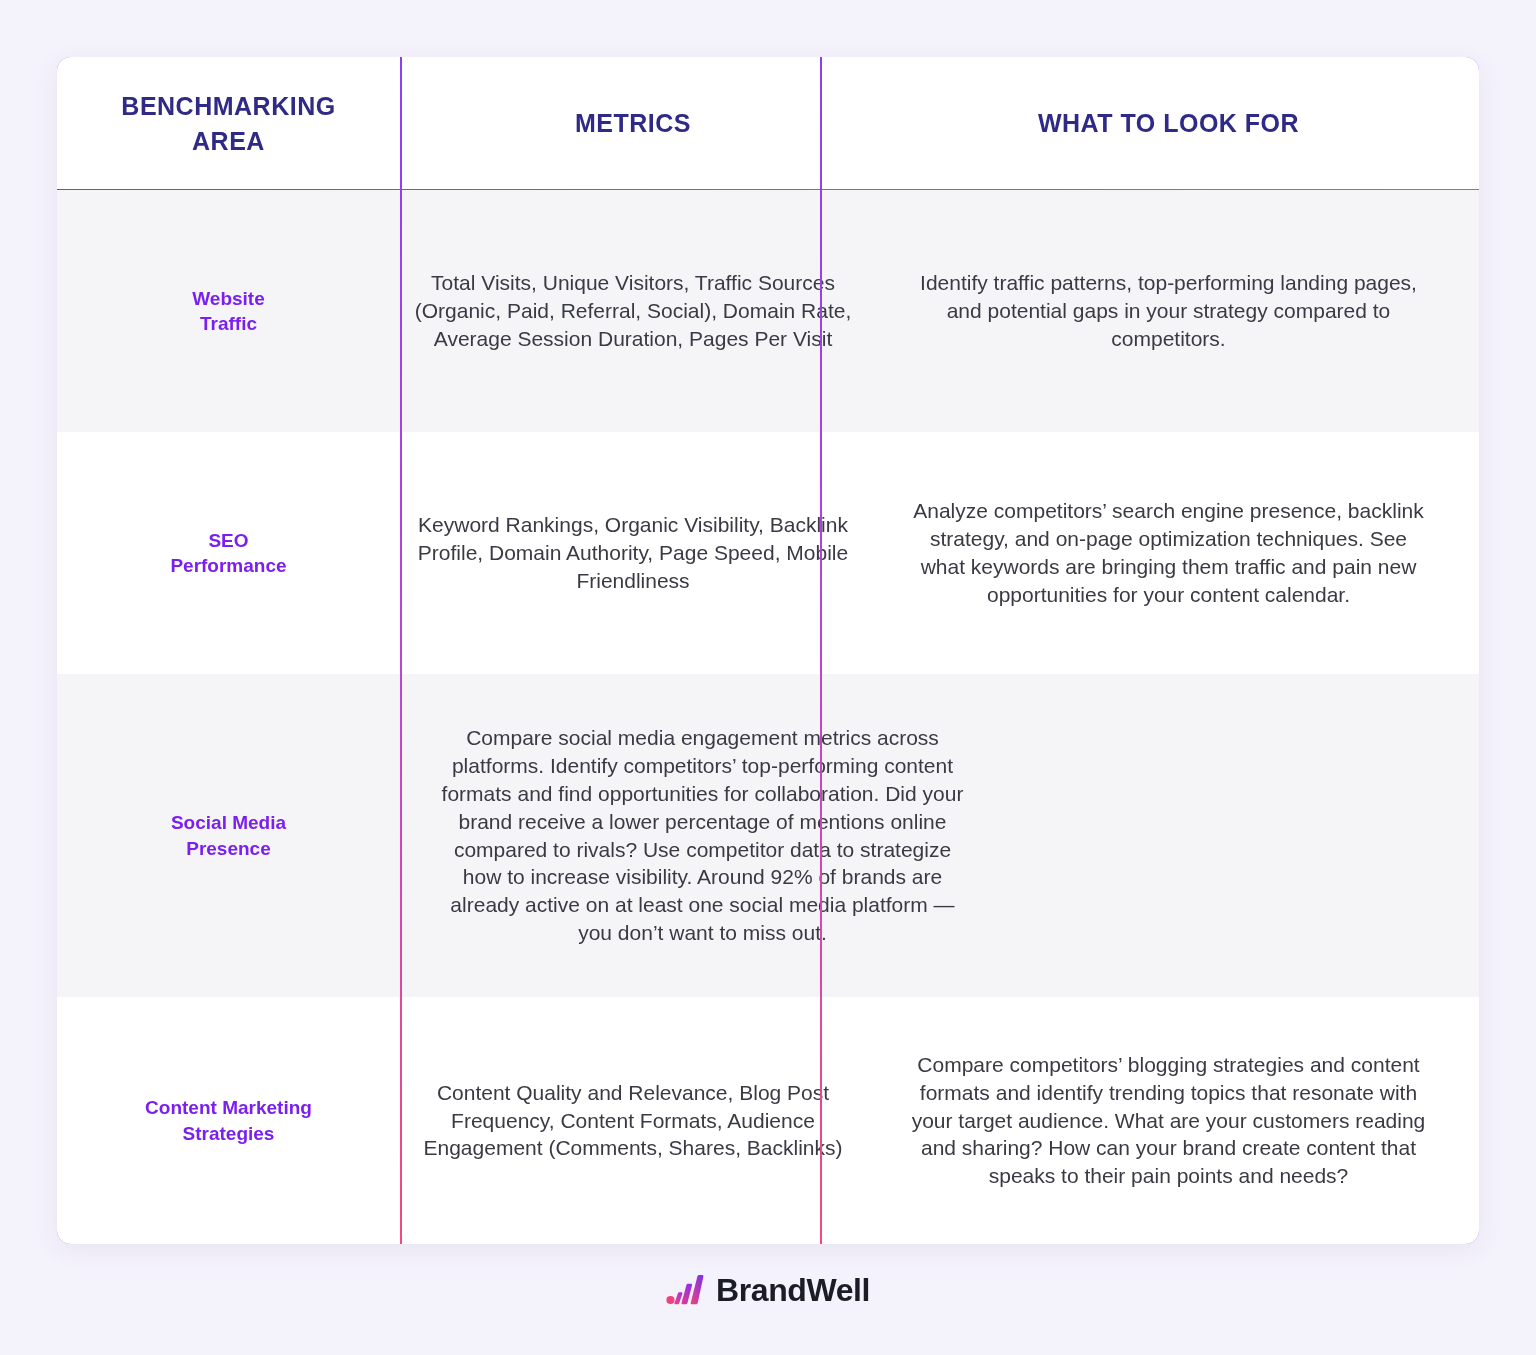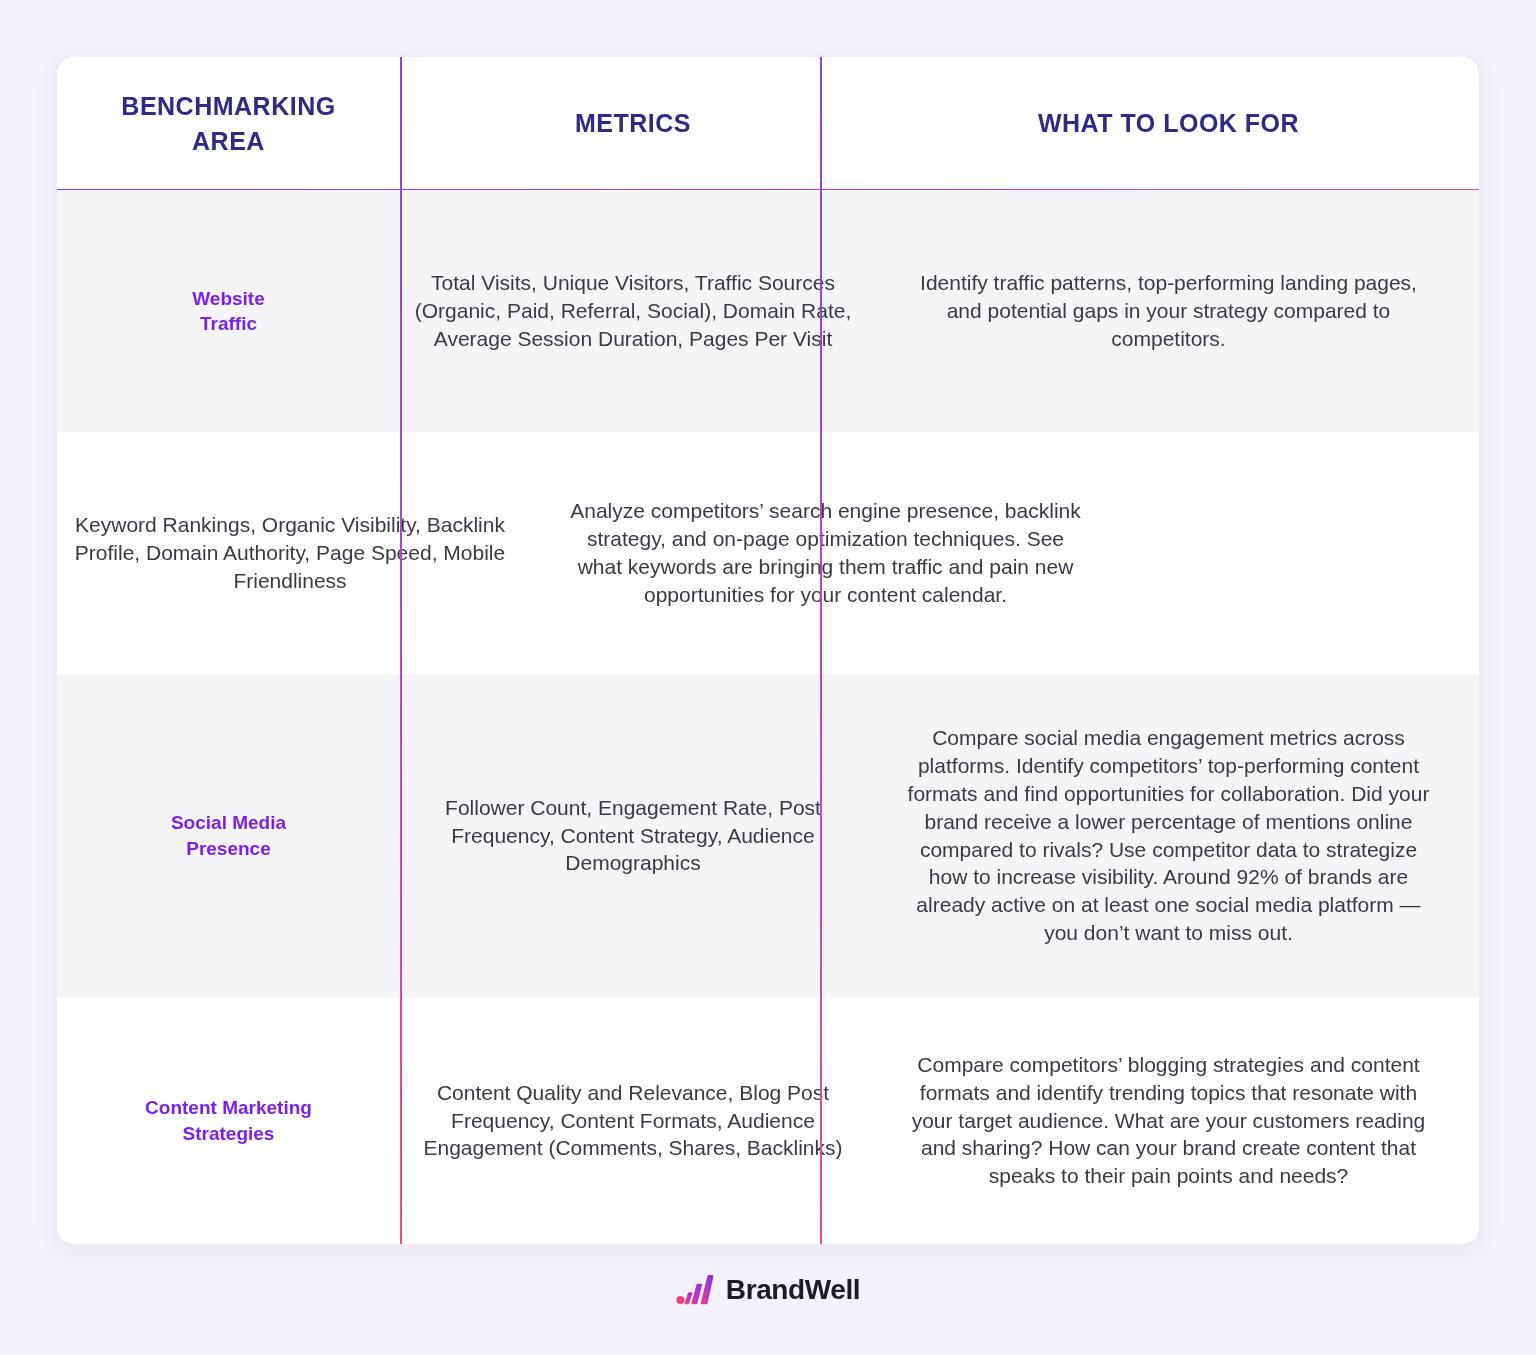--- a/index.html
+++ b/index.html
@@ -144,21 +144,21 @@
     justify-content: center;
     gap: 12px;
   }
   .logo-mark {
     width: 38px;
     height: 34px;
     display: block;
   }
   .logo-word {
     color: #1c1c26;
-    font-size: 28px;
+    font-size: 32px;
     font-weight: 700;
     letter-spacing: -0.4px;
     line-height: 1;
   }
 </style>
 </head>
 <body>
 
 <div class="page">
 
@@ -189,34 +189,34 @@
         </div>
         <div class="cell col-2">
           <div class="metrics-text">Total Visits, Unique Visitors, Traffic Sources (Organic, Paid, Referral, Social), Domain Rate, Average Session Duration, Pages Per Visit</div>
         </div>
         <div class="cell col-3">
           <div class="look-text">Identify traffic patterns, top-performing landing pages, and potential gaps in your strategy compared to competitors.</div>
         </div>
       </div>
 
       <div class="row r2">
+        <div class="cell col-1">
+          <div class="area-text">SEO<br>Performance</div>
+        </div>
         <div class="cell col-2">
           <div class="metrics-text">Keyword Rankings, Organic Visibility, Backlink Profile, Domain Authority, Page Speed, Mobile Friendliness</div>
         </div>
         <div class="cell col-3">
           <div class="look-text">Analyze competitors’ search engine presence, backlink strategy, and on-page optimization techniques. See what keywords are bringing them traffic and pain new opportunities for your content calendar.</div>
         </div>
       </div>
 
       <div class="row r3">
         <div class="cell col-1">
           <div class="area-text">Social Media<br>Presence</div>
-        </div>
-        <div class="cell col-2">
-          <div class="metrics-text">Follower Count, Engagement Rate, Post Frequency, Content Strategy, Audience Demographics</div>
         </div>
         <div class="cell col-3">
           <div class="look-text">Compare social media engagement metrics across platforms. Identify competitors’ top-performing content formats and find opportunities for collaboration. Did your brand receive a lower percentage of mentions online compared to rivals? Use competitor data to strategize how to increase visibility. Around 92% of brands are already active on at least one social media platform — you don’t want to miss out.</div>
         </div>
       </div>
 
       <div class="row r4">
         <div class="cell col-1">
           <div class="area-text">Content Marketing<br>Strategies</div>
         </div>

